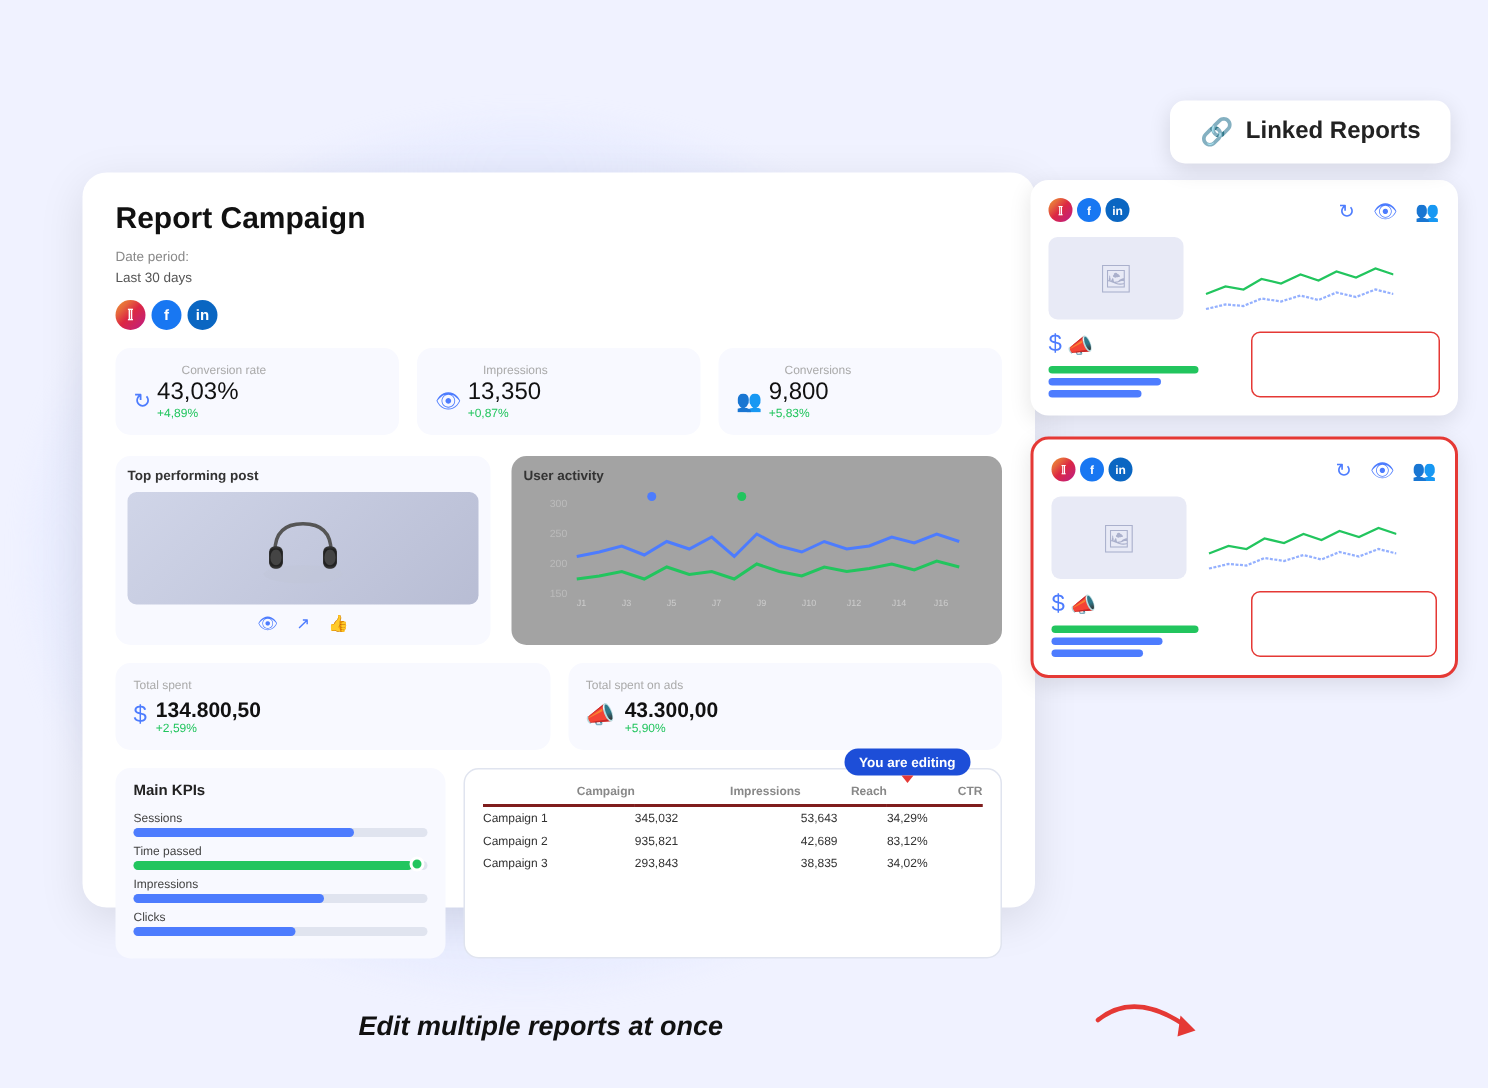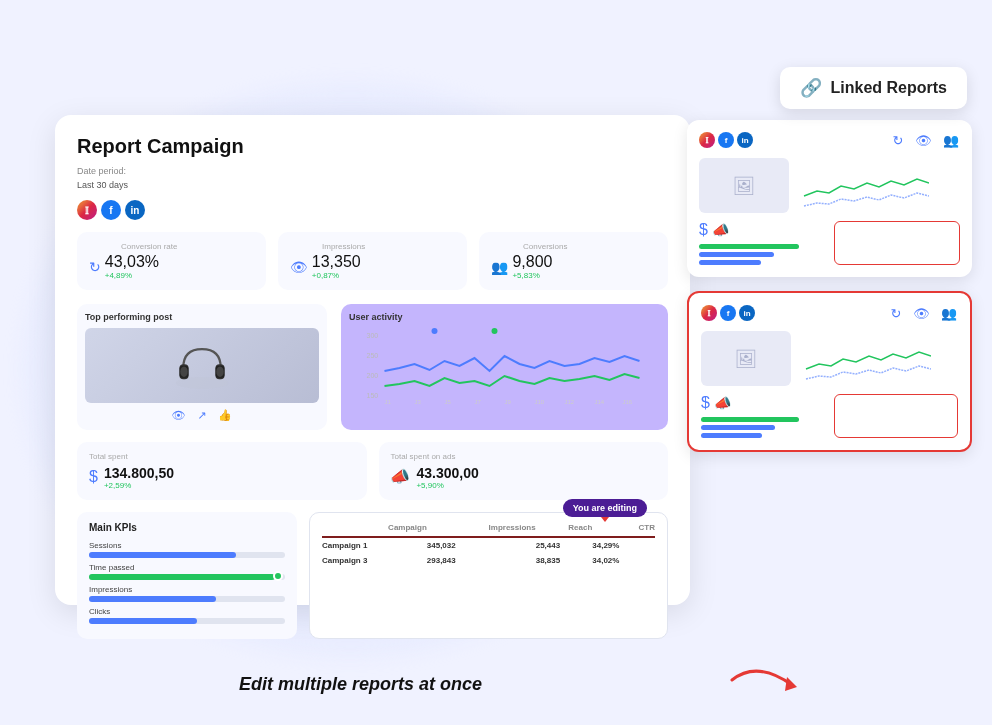--- a/index.html
+++ b/index.html
@@ -181,21 +181,21 @@
       gap: 12px;
       justify-content: center;
     }
     .post-action-icon {
       font-size: 11px;
       color: #4d7cfe;
     }
 
     .user-activity-box {
       flex: 1;
-      background: #c4b5fd;
+      background: #a3a3a3;
       border-radius: 10px;
       padding: 8px;
     }
     .activity-label {
       font-size: 9px;
       font-weight: 600;
       color: #333;
       margin-bottom: 4px;
     }
 
@@ -303,29 +303,28 @@
     .campaign-table th {
       color: #888;
       font-weight: 700;
       text-align: right;
       padding-bottom: 4px;
       border-bottom: 2px solid #7f1d1d;
     }
     .campaign-table td {
       padding: 3px 0;
       color: #333;
-      font-weight: bold;
     }
 
     
     .editing-badge {
       position: absolute;
       top: -14px;
       right: 20px;
-      background: #4c1d95;
+      background: #1d4ed8;
       color: white;
       font-size: 9px;
       font-weight: 700;
       padding: 4px 10px;
       border-radius: 12px;
       white-space: nowrap;
     }
     .editing-badge::after {
       content: '';
       position: absolute;
@@ -637,22 +636,28 @@
               <th>Campaign</th>
               <th>Impressions</th>
               <th>Reach</th>
               <th>CTR</th>
             </tr>
           </thead>
           <tbody>
             <tr>
               <td>Campaign 1</td>
               <td>345,032</td>
-              <td>25,443</td>
+              <td>53,643</td>
               <td>34,29%</td>
+            </tr>
+            <tr>
+              <td>Campaign 2</td>
+              <td>935,821</td>
+              <td>42,689</td>
+              <td>83,12%</td>
             </tr>
             <tr>
               <td>Campaign 3</td>
               <td>293,843</td>
               <td>38,835</td>
               <td>34,02%</td>
             </tr>
           </tbody>
         </table>
       </div>

